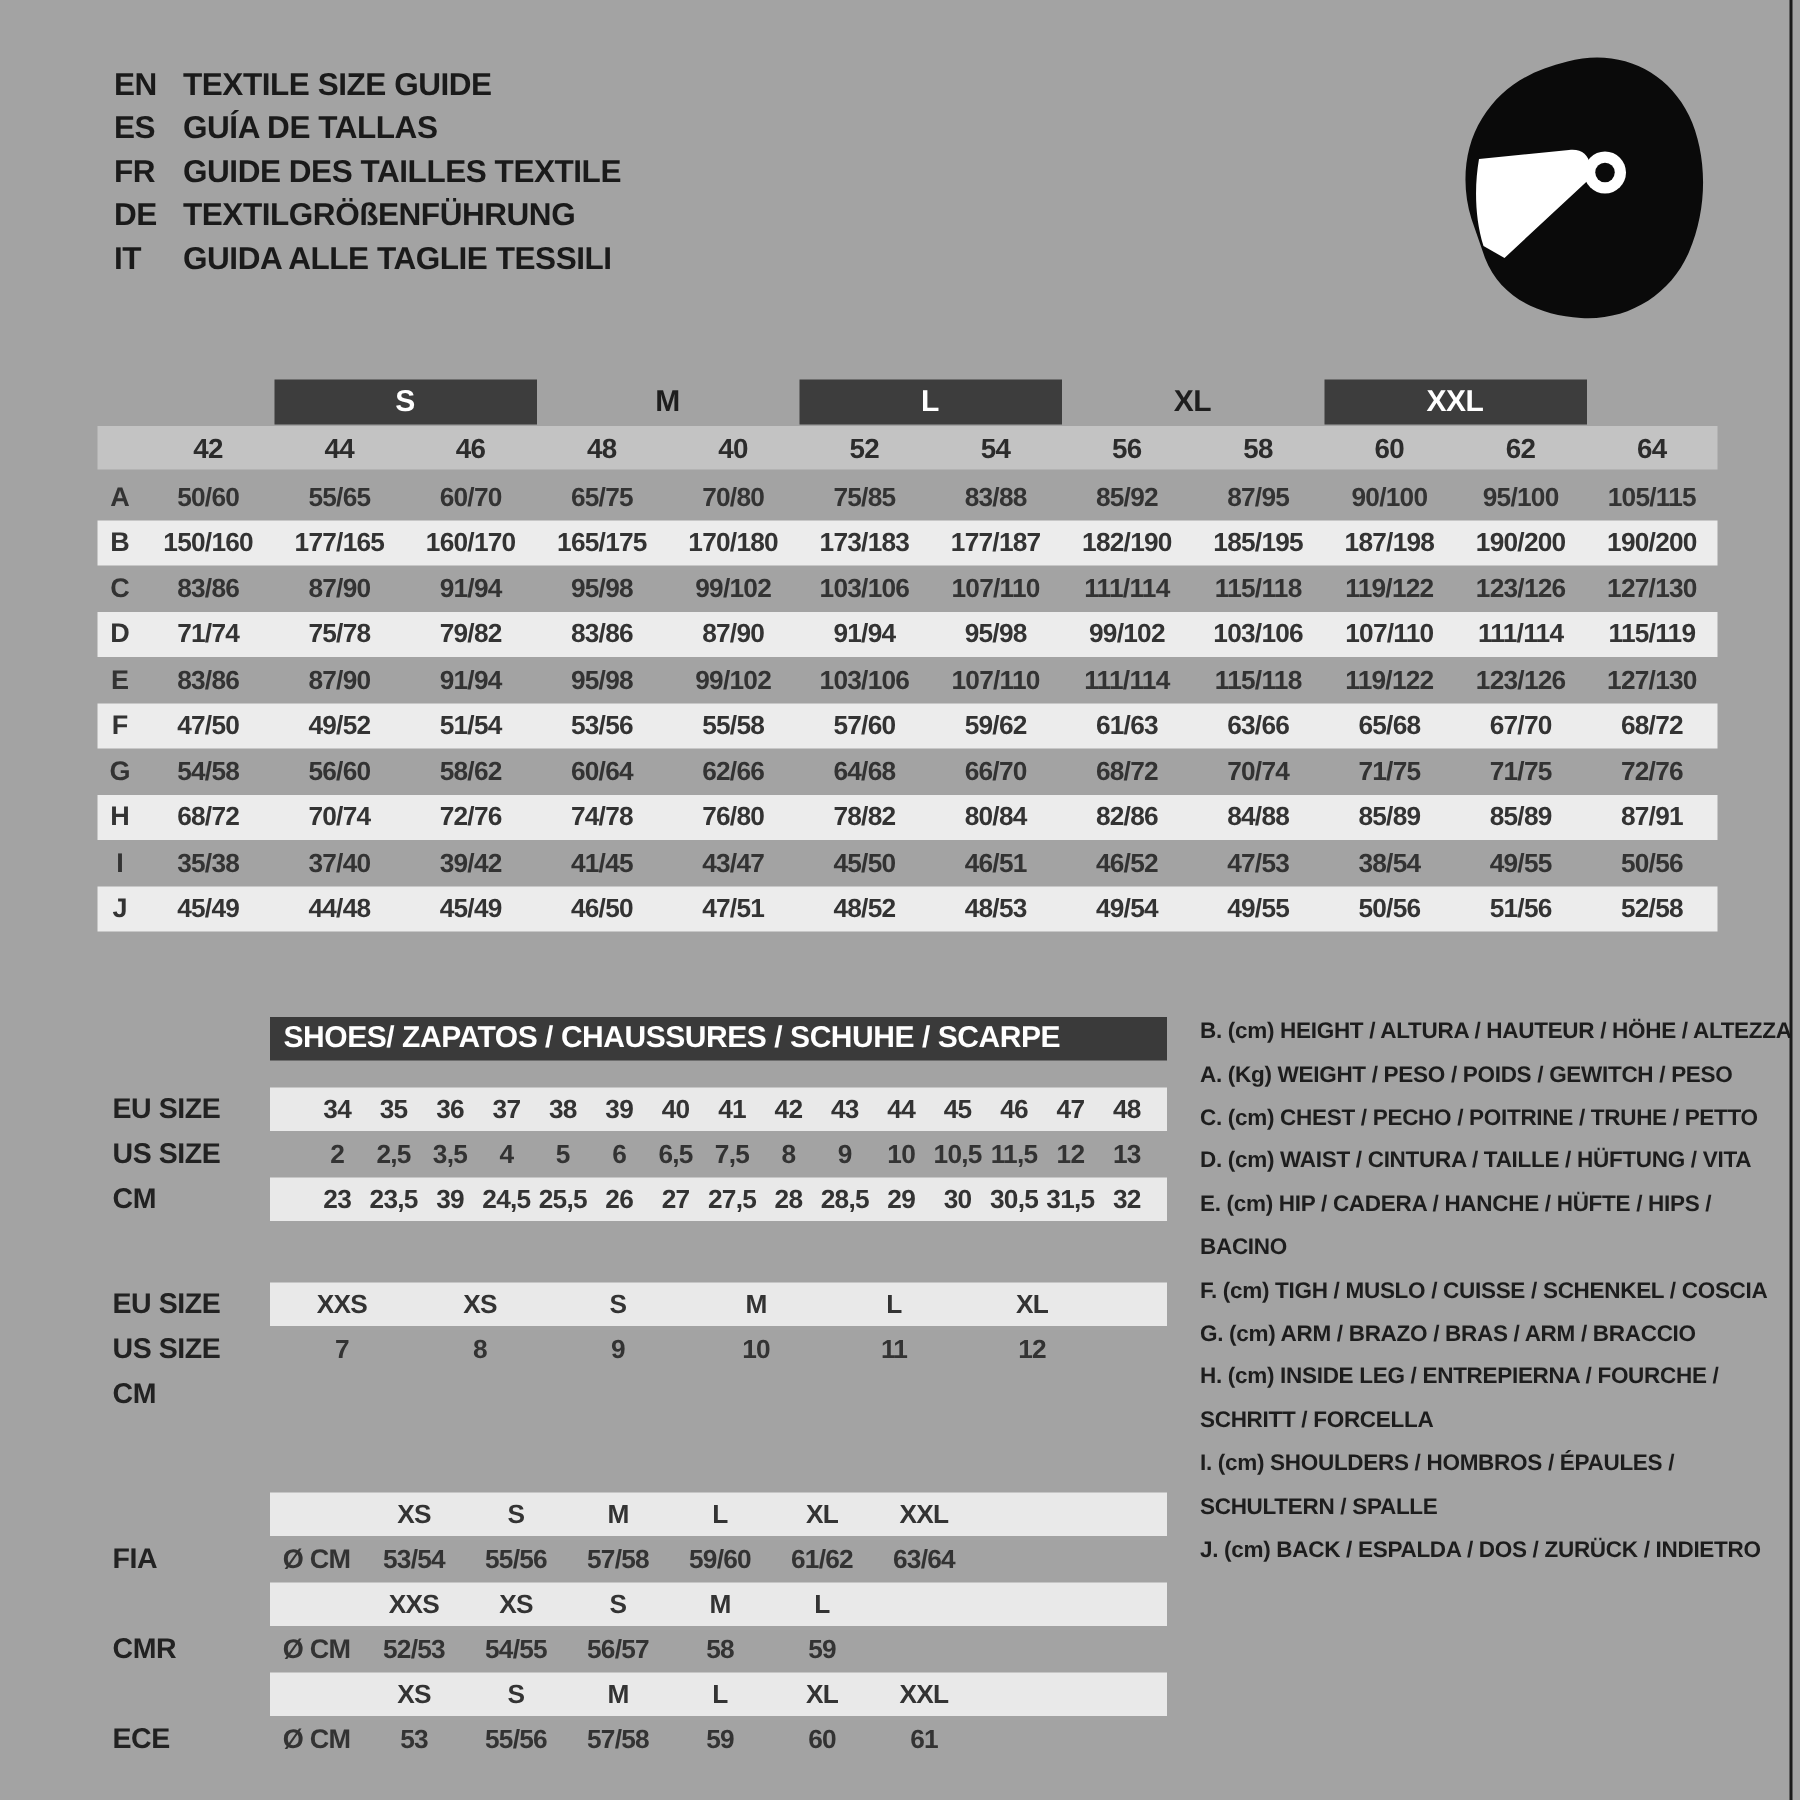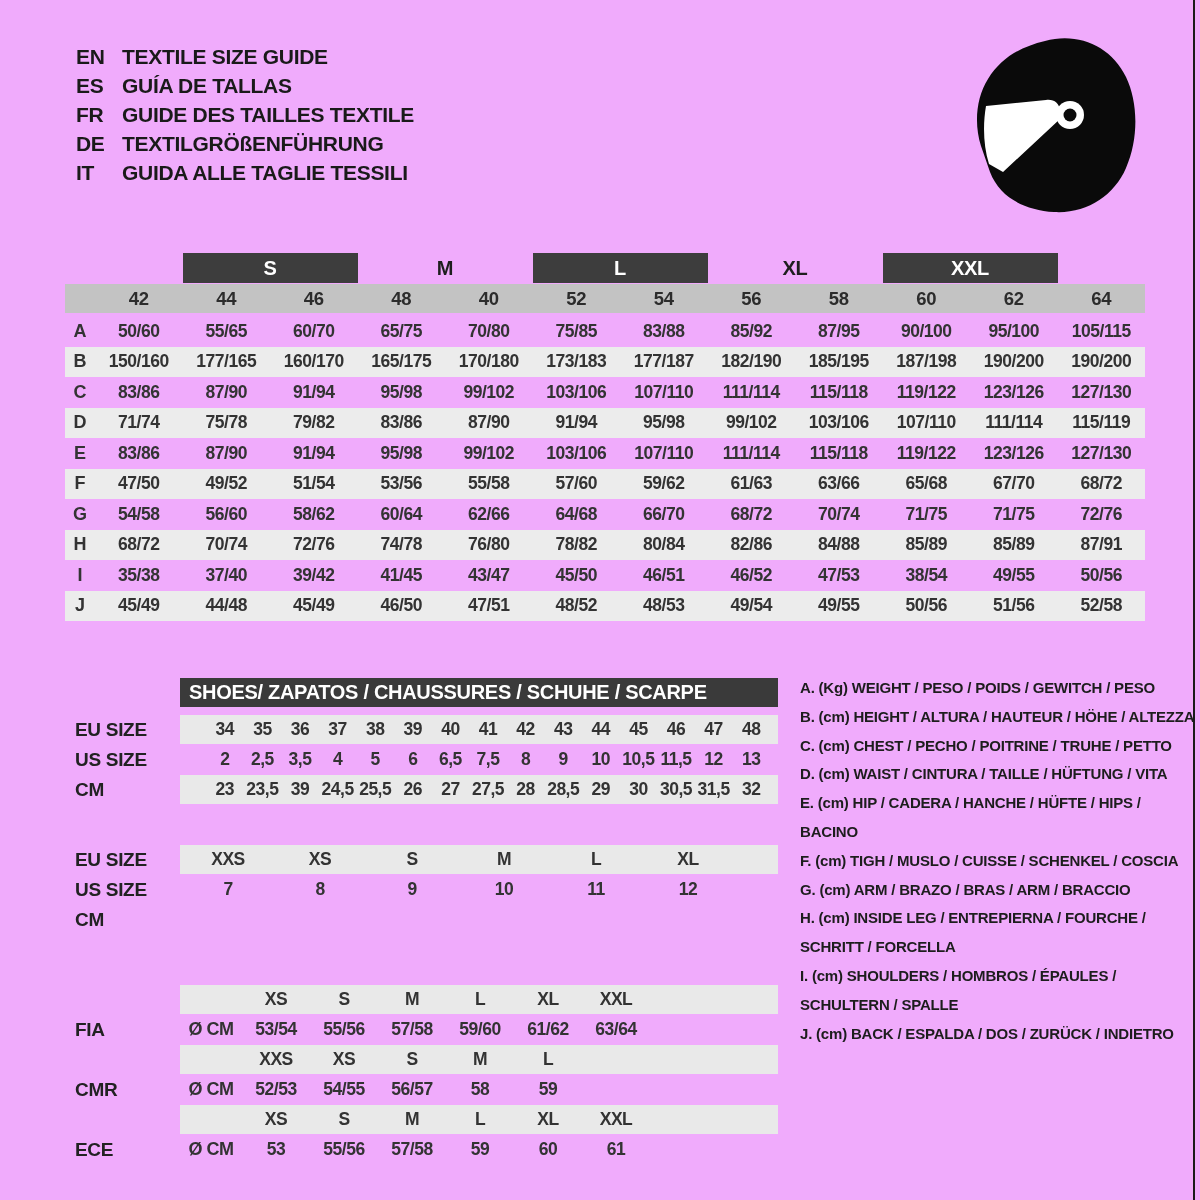--- a/index.html
+++ b/index.html
@@ -1,17 +1,17 @@
 <!DOCTYPE html>
 <html><head>
 <meta charset="utf-8">
 <style>
   html,body{margin:0;padding:0;background:#fff;}
   #canvas{
-    position:relative;width:1200px;height:1200px;background:#f0abfc;overflow:hidden;
+    position:relative;width:1200px;height:1200px;background:#a3a3a3;overflow:hidden;
     font-family:"Liberation Sans",sans-serif;font-weight:bold;color:#333;
   }
   
   .languages{position:absolute;left:76px;top:42px;}
   .lang-row{display:flex;height:29px;align-items:center;font-size:21px;color:#1a1a1a;letter-spacing:-0.3px;}
   .lang-code{width:46px;}
   
   .helmet-icon{position:absolute;left:948px;top:20px;}
   
   .main-table{position:absolute;left:65px;top:253px;width:1080px;}
@@ -24,21 +24,21 @@
   .ncell{font-size:18.5px;color:#2c2c2c;letter-spacing:-0.3px;}
   .t-rows{margin-top:3px;}
   .trow{height:30.5px;}
   .trow.zebra{background:#ececec;}
   .vcell{display:flex;align-items:center;justify-content:center;font-size:17.5px;color:#333;letter-spacing:-0.5px;}
   .lcell.letter{font-size:18px;color:#333;}
   
   .section{position:absolute;left:65px;width:713px;}
   #shoes{top:678px;} #gloves{top:808px;} #helmet{top:948px;}
   .srow{display:flex;height:29px;margin-bottom:1px;}
-  .title-row{height:29px;margin-bottom:8px;}
+  .title-row{height:29px;margin-bottom:18px;}
   .rowlabel{width:115px;display:flex;align-items:center;padding-left:10px;box-sizing:border-box;font-size:19px;color:#222;letter-spacing:-0.3px;}
   .dark-bar{flex:1;background:#3a3a3a;color:#fff;display:flex;align-items:center;padding-left:9px;font-size:20px;letter-spacing:-0.3px;}
   .strip{flex:1;display:grid;box-sizing:border-box;}
   .strip.band{background:#e9e9e9;}
   .scell{display:flex;align-items:center;justify-content:center;font-size:17.5px;color:#333;letter-spacing:-0.5px;}
   .strip.shoes15{grid-template-columns:repeat(15,1fr);padding:0 8px 0 26px;}
   .strip.gloves6{grid-template-columns:repeat(6,92px) 1fr;padding-left:2px;}
   .strip.helm{grid-template-columns:62px repeat(6,68px) 1fr;}
   .scell.unit{font-size:18px;text-align:right;}
   
@@ -446,22 +446,22 @@
             <div class="scell">57/58</div>
             <div class="scell">59</div>
             <div class="scell">60</div>
             <div class="scell">61</div>
           </div>
         </div>
       </div>
   </div>
 
   <div class="legend">
+      <div class="legend-line">B. (cm) HEIGHT / ALTURA / HAUTEUR / HÖHE / ALTEZZA</div>
       <div class="legend-line">A. (Kg) WEIGHT / PESO / POIDS / GEWITCH / PESO</div>
-      <div class="legend-line">B. (cm) HEIGHT / ALTURA / HAUTEUR / HÖHE / ALTEZZA</div>
       <div class="legend-line">C. (cm) CHEST / PECHO / POITRINE / TRUHE / PETTO</div>
       <div class="legend-line">D. (cm) WAIST / CINTURA / TAILLE / HÜFTUNG / VITA</div>
       <div class="legend-line">E. (cm) HIP / CADERA / HANCHE / HÜFTE / HIPS / BACINO</div>
       <div class="legend-line">F. (cm) TIGH / MUSLO / CUISSE / SCHENKEL / COSCIA</div>
       <div class="legend-line">G. (cm) ARM / BRAZO / BRAS / ARM / BRACCIO</div>
       <div class="legend-line">H. (cm) INSIDE LEG / ENTREPIERNA / FOURCHE / SCHRITT / FORCELLA</div>
       <div class="legend-line">I. (cm) SHOULDERS / HOMBROS / ÉPAULES / SCHULTERN / SPALLE</div>
       <div class="legend-line">J. (cm) BACK / ESPALDA / DOS / ZURÜCK / INDIETRO</div>
     </div>
 

